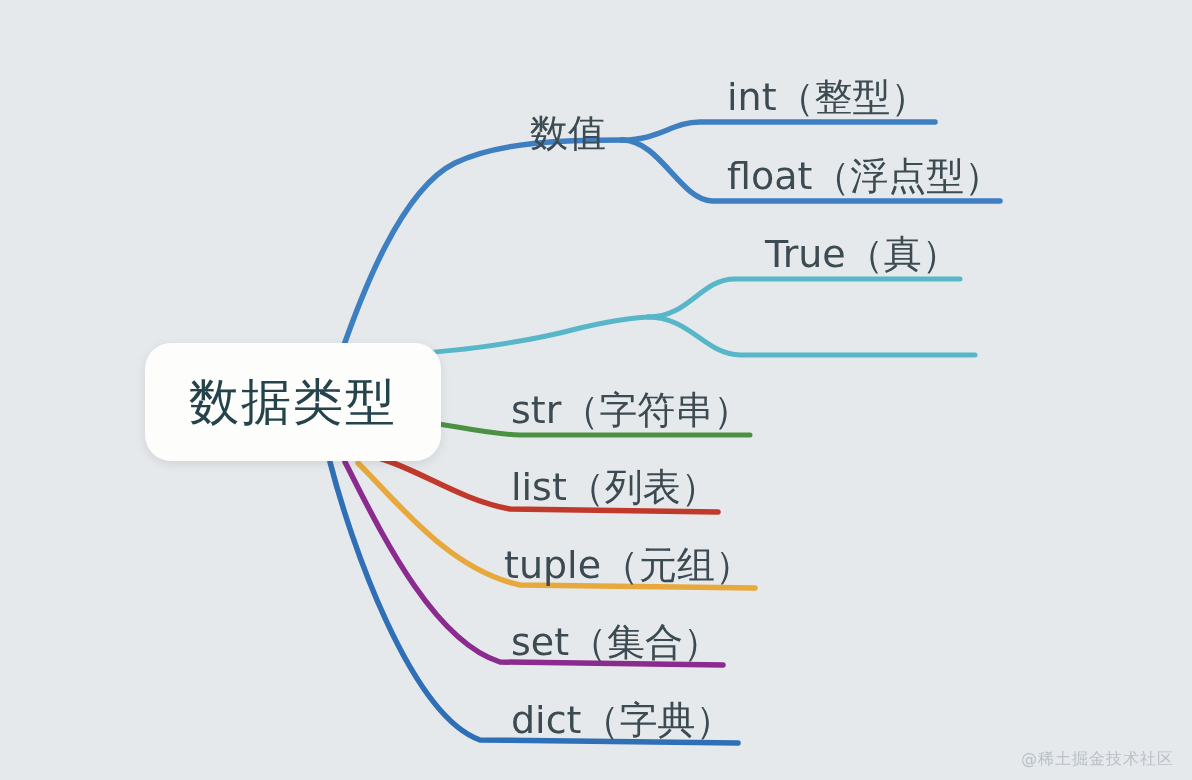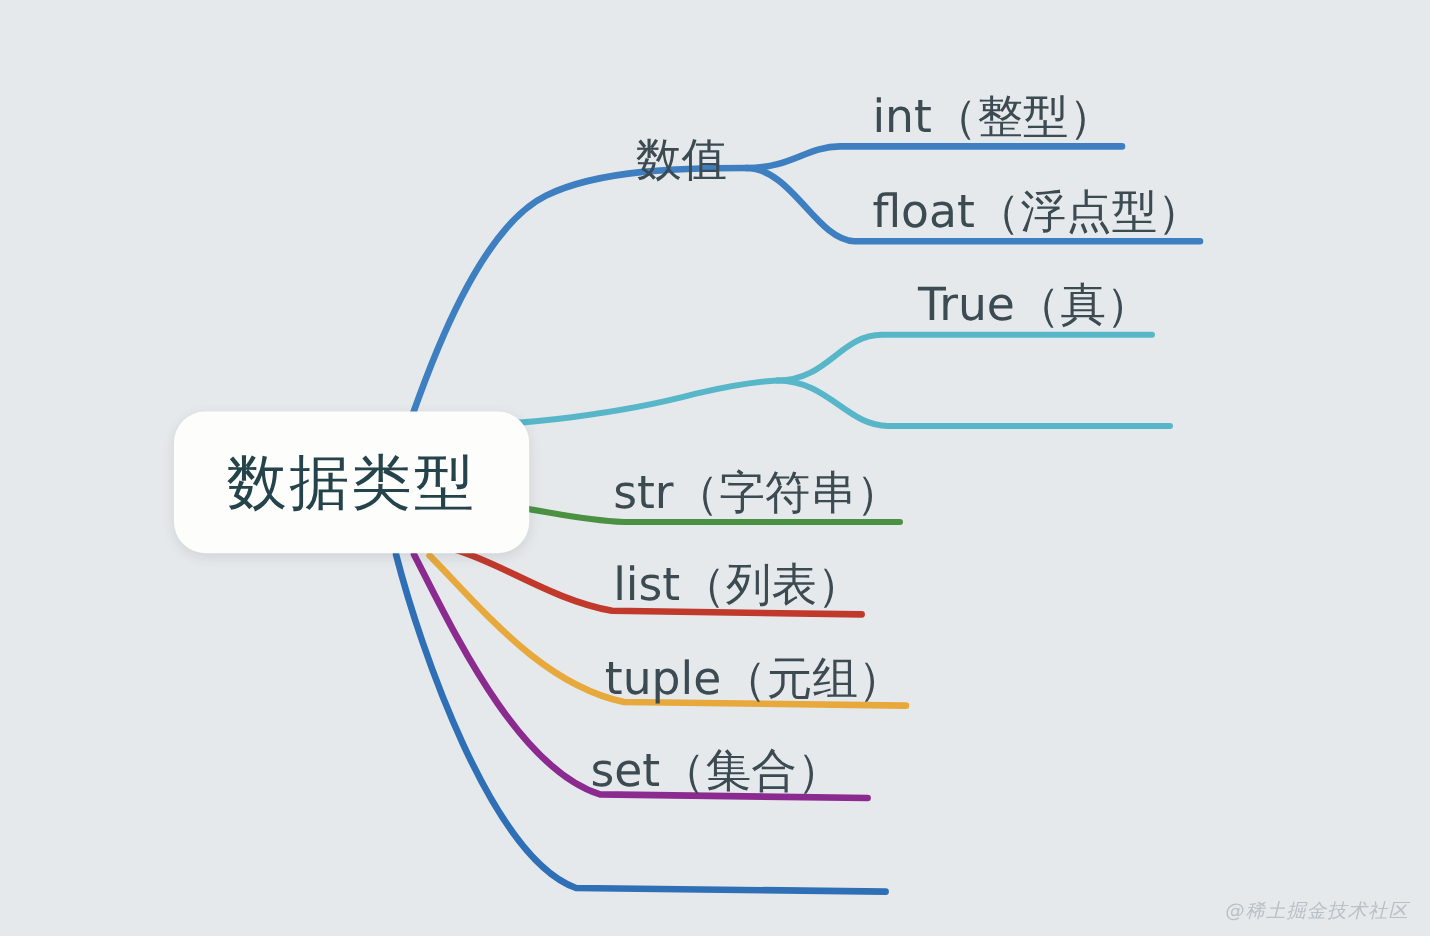--- a/index.html
+++ b/index.html
@@ -55,21 +55,20 @@
   }
   .watermark {
     position: absolute;
     right: 18px;
     bottom: 10px;
     font-size: 16px;
     color: #b9c0c6;
     font-family: "DejaVu Sans", "Liberation Sans", sans-serif;
     letter-spacing: 1px;
     z-index: 4;
-    font-style: italic;
   }
 </style>
 </head>
 <body>
 
 <div id="canvas">
 
   <svg id="branch-svg" viewBox="0 0 1192 780">
 
     <path d="M 344,345 C 360,300 400,190 455,163 C 500,141 570,140 622,140" fill="none" stroke="#3e7fc1" stroke-width="5.5" stroke-linecap="round"></path>
@@ -108,18 +107,19 @@
 
   <div class="node-label" style="left:765px; top:229px;">True（真）</div>
 
 
   <div class="node-label" style="left:511px; top:385px;">str（字符串）</div>
 
   <div class="node-label" style="left:511px; top:462px;">list（列表）</div>
 
   <div class="node-label" style="left:504px; top:540px;">tuple（元组）</div>
 
-  <div class="node-label" style="left:492px; top:617px;">set（集合）</div>
+  <div class="node-label" style="left:511px; top:617px;">set（集合）</div>
 
+  <div class="node-label" style="left:511px; top:695px;">dict（字典）</div>
 
   <div class="watermark">@稀土掘金技术社区</div>
 
 </div>
 
 </body></html>

